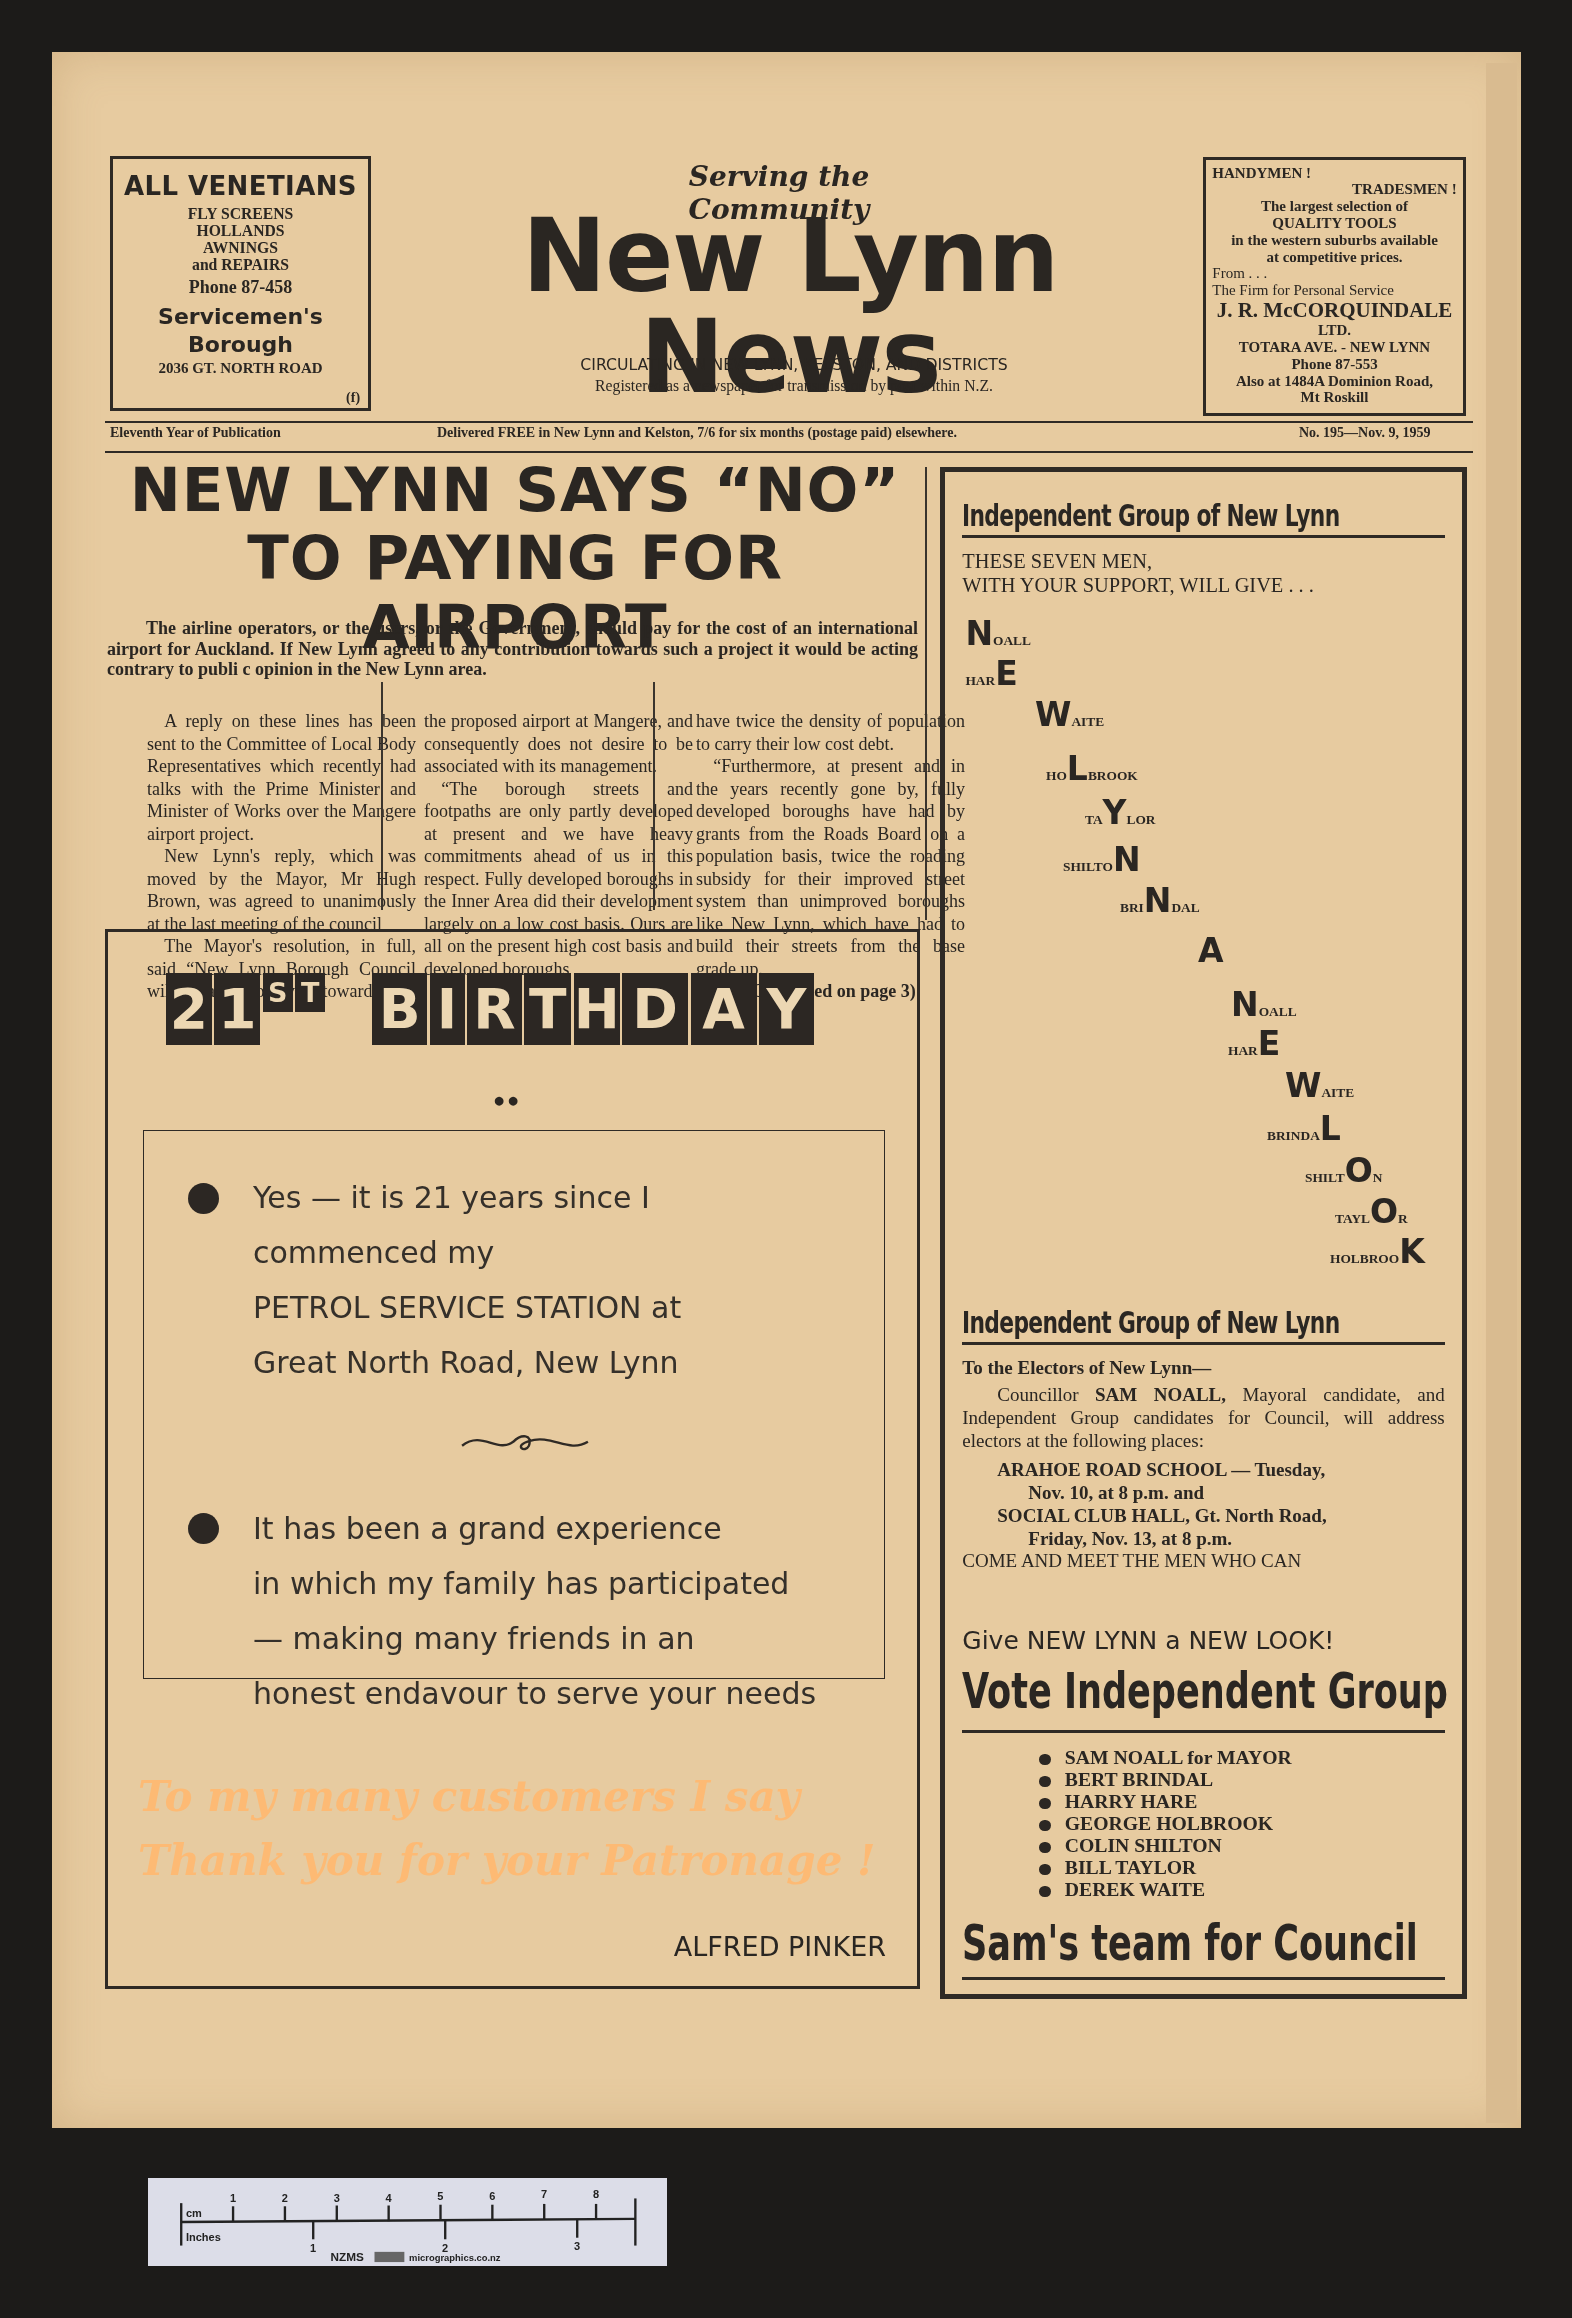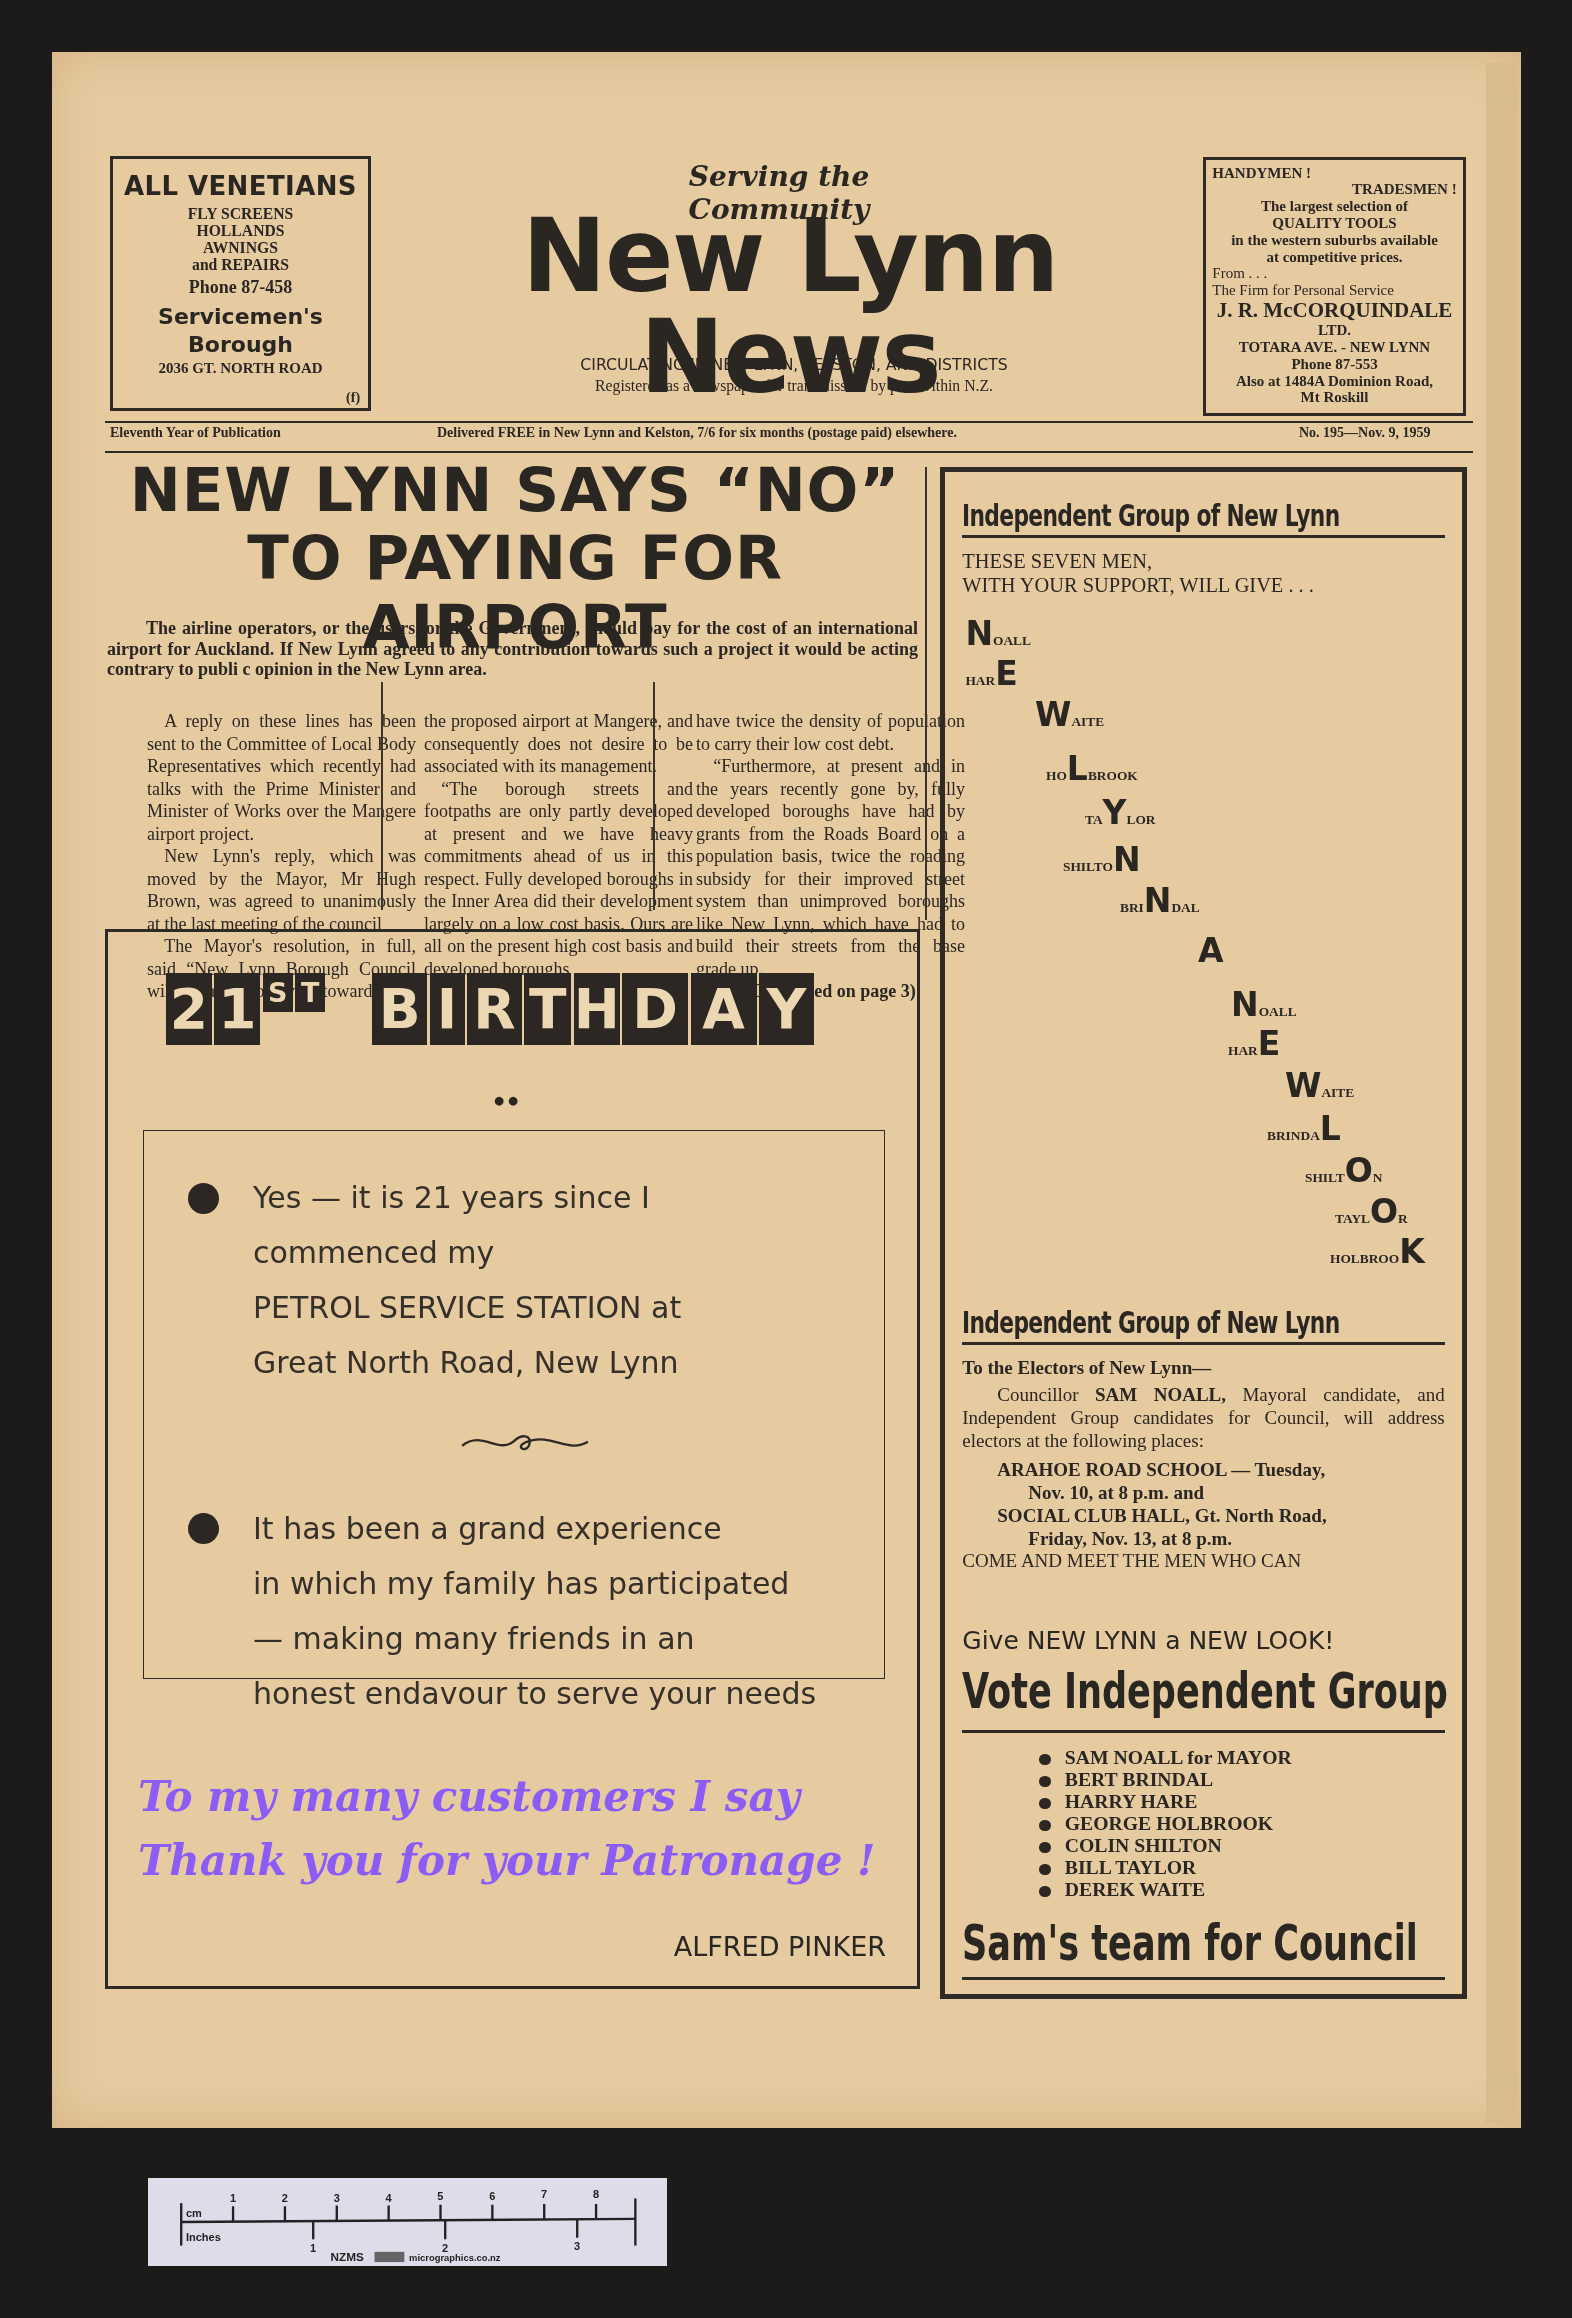--- a/index.html
+++ b/index.html
@@ -63,21 +63,21 @@
   
   .bday { left: 105px; top: 929px; width: 815px; height: 1060px; border: 3.9px solid #2f2a25; }
   .tiles { position: absolute; top: 41px; left: 58px; display: flex; align-items: flex-start; }
   .tile { background: #2c2723; color: #ecd7b3; font-family: "DejaVu Sans", sans-serif; font-weight: bold; font-size: 55px; height: 72px; line-height: 72px; text-align: center; margin-right: 2.4px; }
   .tile.sup { font-size: 27px; height: 39px; line-height: 39px; }
   .dots { position: absolute; left: 385px; top: 157px; font-size: 20.4px; letter-spacing: 1.6px; }
   .innerbox { position: absolute; left: 35px; top: 198px; width: 742px; height: 549px; border: 1.6px solid #2f2a25; }
   .bullet { position: absolute; width: 31px; height: 31px; border-radius: 50%; background: #2c2723; }
   .bl { position: absolute; left: 109px; font-family: "DejaVu Sans", sans-serif; font-size: 30px; line-height: 55px; font-weight: normal; color: #35302a; }
   .swash { position: absolute; left: 314px; top: 299px; width: 134px; height: 23.6px; }
-  .script { position: absolute; left: 30px; font-family: "DejaVu Serif", serif; font-style: italic; font-weight: bold; font-size: 42px; color: #8b5cf6; }
+  .script { position: absolute; left: 30px; font-family: "DejaVu Serif", serif; font-style: italic; font-weight: bold; font-size: 42px; color: #fdba74; }
   .sig { position: absolute; right: 31px; bottom: 23.6px; font-family: "DejaVu Sans", sans-serif; font-size: 27px; }
 
   
   .elect { left: 940px; top: 467px; width: 527px; height: 1532px; border: 5.5px solid #2f2a25; }
   .elect-inner { position: absolute; left: 17.3px; right: 17.3px; }
   .cond { font-family: "DejaVu Sans Condensed", "DejaVu Sans", sans-serif; font-weight: bold; transform-origin: left; }
   .egh { font-size: 31px; letter-spacing: -0.8px; transform: scaleX(0.78); white-space: nowrap; }
   .acro { position: absolute; font-weight: bold; font-family: "Liberation Serif", serif; font-size: 13.4px; white-space: nowrap; }
   .acro .cap { font-family: "DejaVu Sans", sans-serif; font-size: 33px; font-weight: bold; }
   .events { font-size: 19px; line-height: 1.2; }

